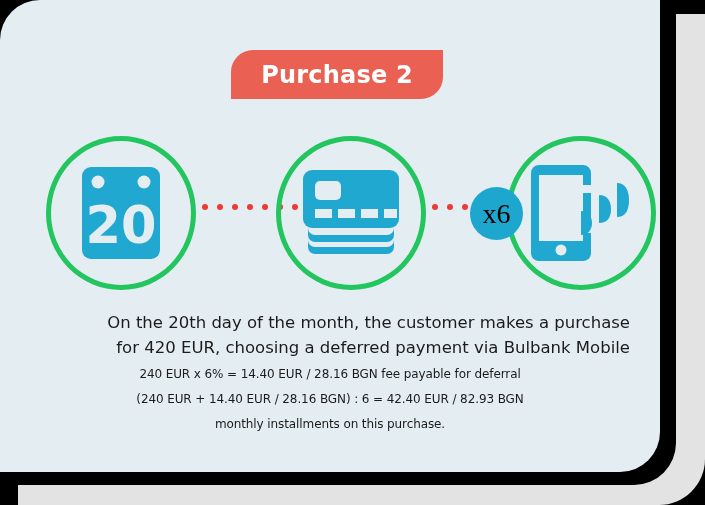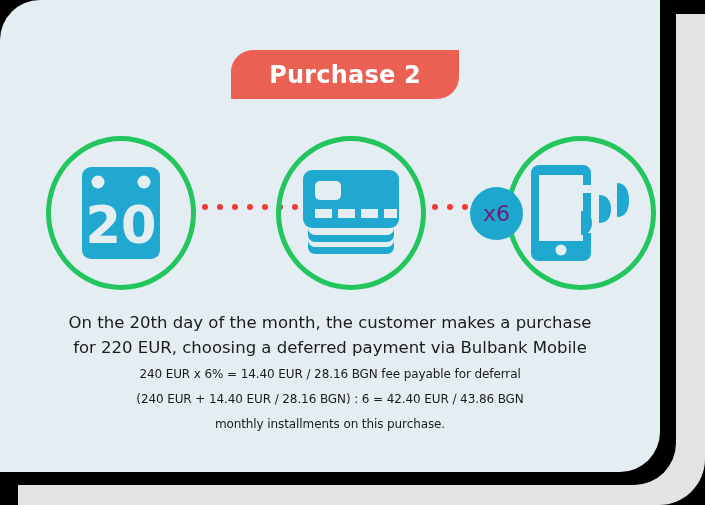--- a/index.html
+++ b/index.html
@@ -54,21 +54,21 @@
     border-top-left-radius: 40px;
     border-bottom-right-radius: 40px;
     overflow: hidden;
   }
 
   
   .badge {
     position: absolute;
     left: 231px;
     top: 50px;
-    width: 228px;
+    width: 212px;
     height: 49px;
     background: #ea6153;
     border-top-left-radius: 22px;
     border-bottom-right-radius: 22px;
     display: flex;
     align-items: center;
     justify-content: center;
     text-align: center;
   }
   .badge-text {
@@ -132,40 +132,42 @@
     width: 53px;
     height: 53px;
     border-radius: 50%;
     background: #1da7cf;
     display: flex;
     align-items: center;
     justify-content: center;
     z-index: 5;
   }
   .x6-text {
-    color: #701a75;
-    font-size: 22px;
+    color: #000000;
+    font-size: 28px;
     font-weight: 500;
     line-height: 1;
+    font-family: Liberation Serif, serif;
   }
 
   
   .body-text {
     position: absolute;
     left: 30px;
     top: 310px;
     width: 600px;
     text-align: center;
     color: #1b1b1b;
   }
   .para-normal {
     font-size: 16.5px;
     line-height: 25px;
     font-weight: normal;
     margin: 0;
+    text-align: right;
   }
   .para-bold {
     font-size: 12px;
     line-height: 25px;
     font-weight: normal;
     margin: 4px;
     margin-top: 2px;
     letter-spacing: -0.1px;
   }
   .tline { display: block; white-space: nowrap; }
@@ -251,23 +253,23 @@
             <path d="M86,18 c8,0 12,7 12,17 c0,11 -4,17 -12,17 Z" fill="#21a8d0"></path>
           </svg>
         </div>
       </div>
 
     </div>
 
     <div class="body-text">
       <p class="para-normal">
         <span class="tline">On the 20th day of the month, the customer makes a purchase</span>
-        <span class="tline">for 220 EUR, choosing a deferred payment via Bulbank Mobile</span>
+        <span class="tline">for 420 EUR, choosing a deferred payment via Bulbank Mobile</span>
       </p>
       <p class="para-bold">
         <span class="tline">240 EUR x 6% = 14.40 EUR / 28.16 BGN fee payable for deferral</span>
-        <span class="tline">(240 EUR + 14.40 EUR / 28.16 BGN) : 6 = 42.40 EUR / 43.86 BGN</span>
+        <span class="tline">(240 EUR + 14.40 EUR / 28.16 BGN) : 6 = 42.40 EUR / 82.93 BGN</span>
         <span class="tline">monthly installments on this purchase.</span>
       </p>
     </div>
 
   </div>
 </div>
 
 </body></html>

